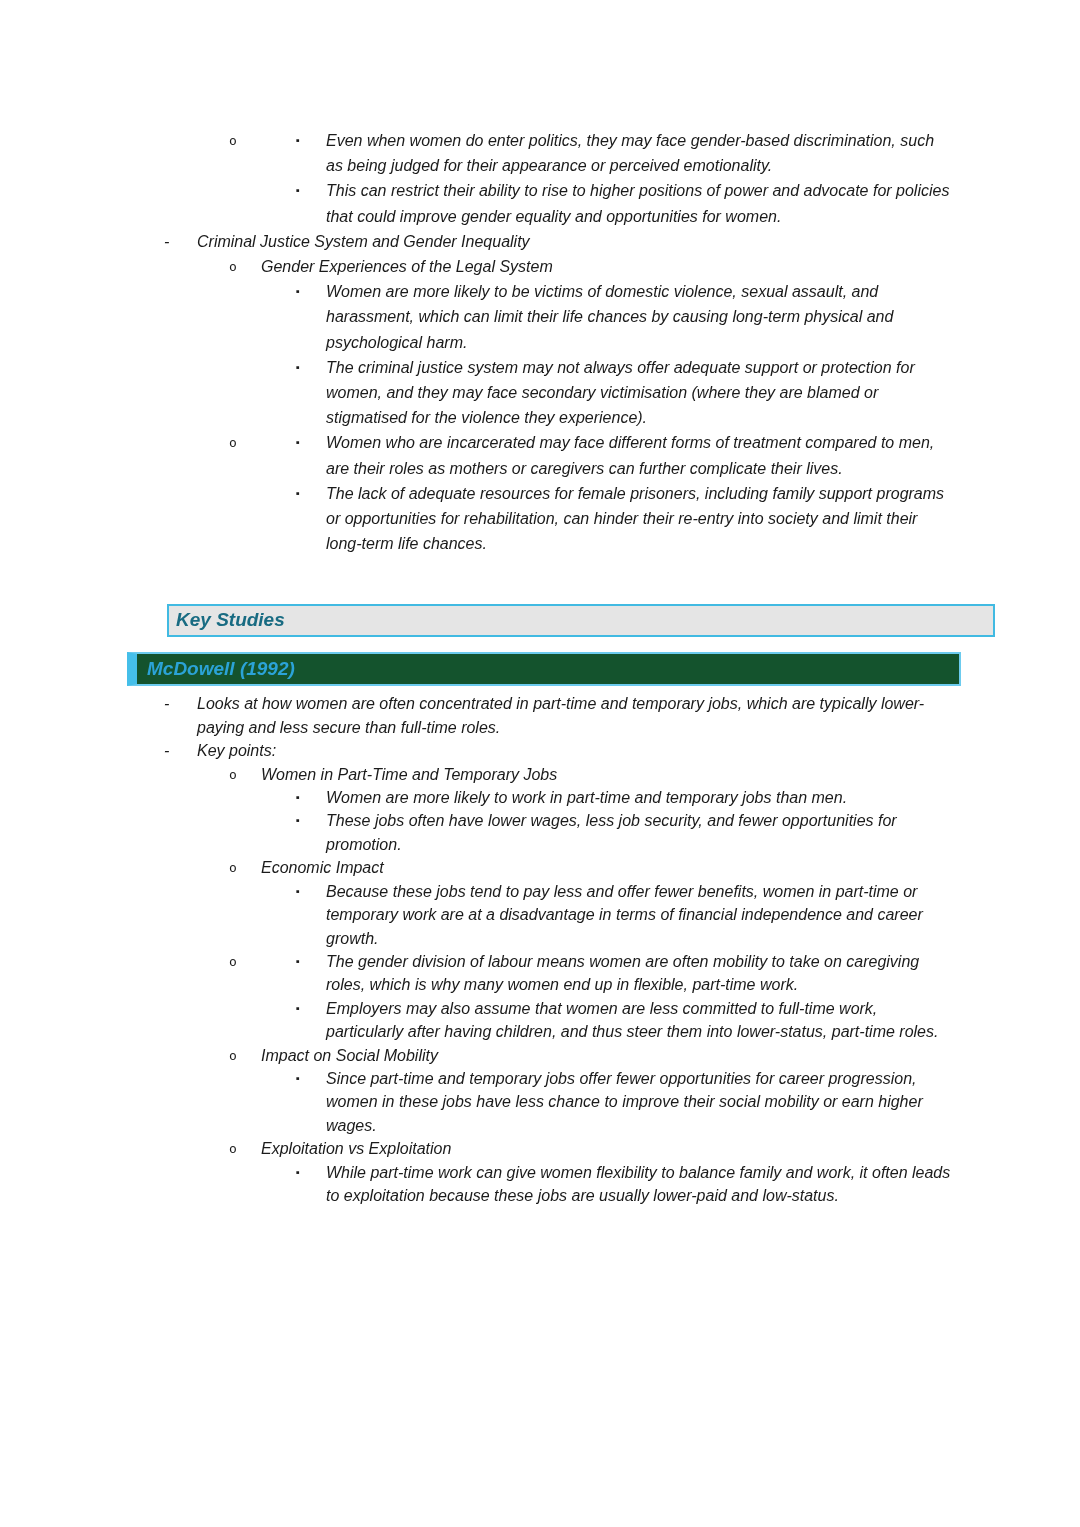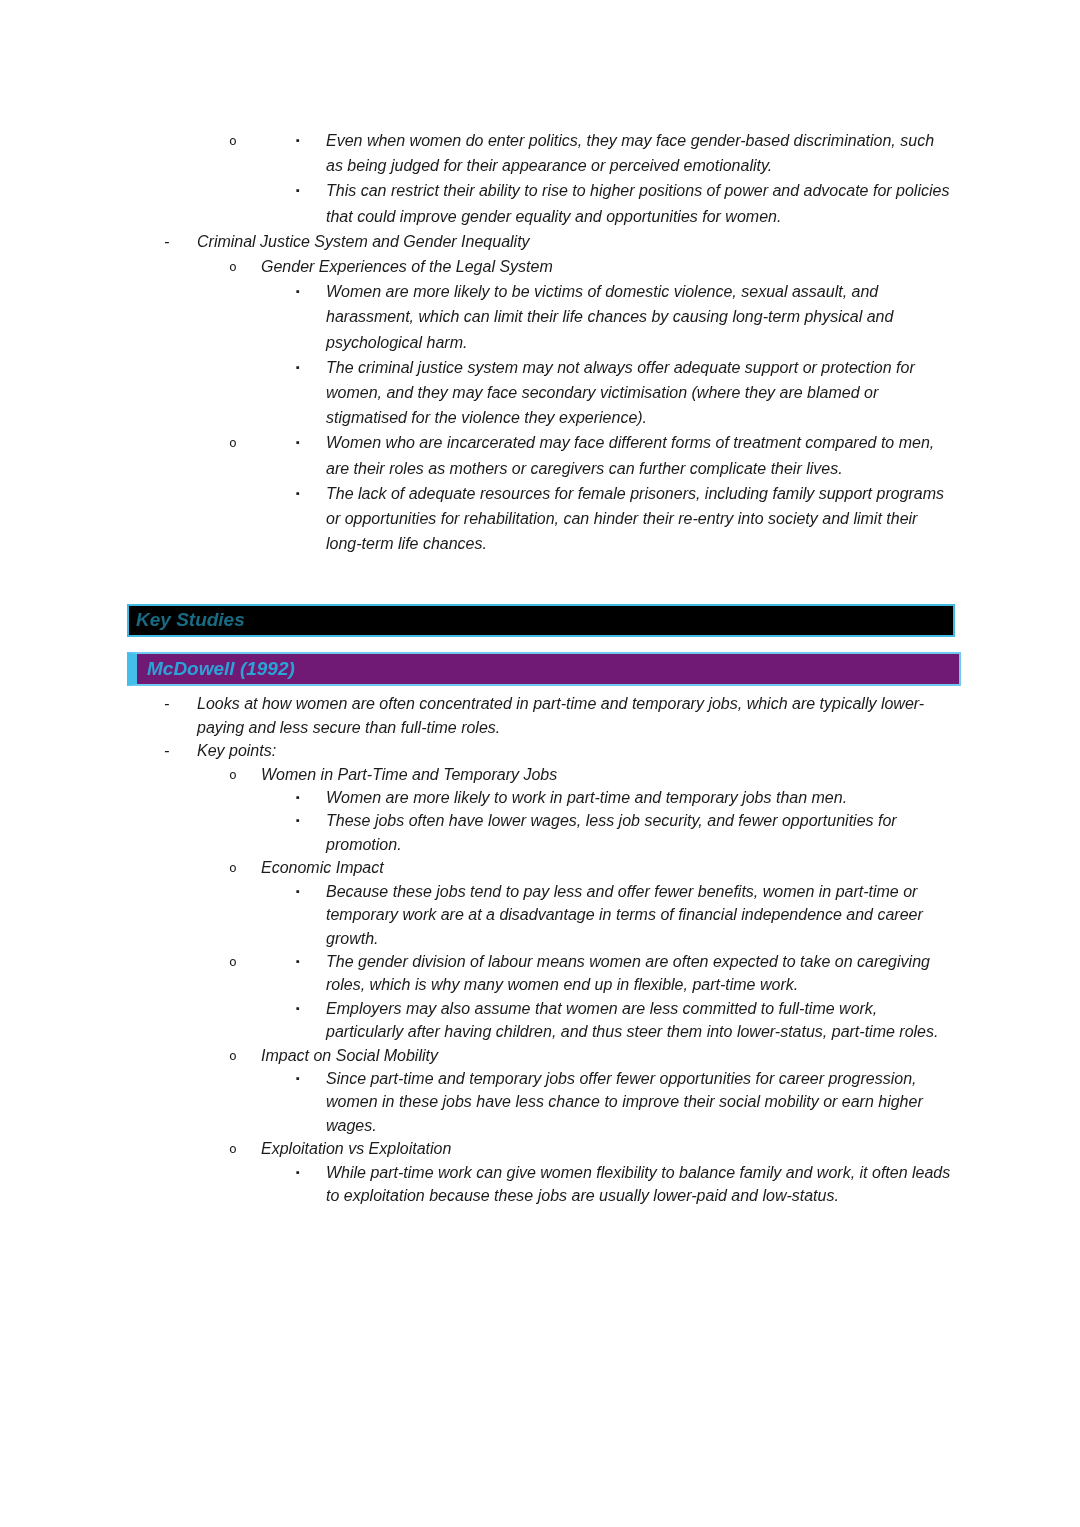--- a/index.html
+++ b/index.html
@@ -25,34 +25,35 @@
   .l2 .bullet { left: 102px; font-family: "DejaVu Sans Mono", monospace; font-size: 13px; }
   .l3 .bullet { left: 169px; font-size: 11px; }
   .txt { display: block; }
 
   
   .hbox {
     box-sizing: border-box;
     width: 828px;
     margin-top: 48px;
     border: 2px solid #41bae2;
-    background: #000000;
+    background: #e5e5e5;
     color: #186b82;
     font-weight: bold;
     font-size: 19px;
     line-height: 21px;
     padding: 3px 8px 5px 7px;
+    margin-left: 40px;
   }
   .sbox {
     box-sizing: border-box;
     width: 834px;
     margin-top: 15px;
     border: 2px solid #6ccbee;
     border-left: 10px solid #45bfe9;
-    background: #701a75;
+    background: #14532d;
     color: #2ba3d7;
     font-weight: bold;
     font-size: 19px;
     line-height: 21px;
     padding: 4px 8px 5px 10px;
   }
   .list-b { margin-top: 6px; }
 </style>
 </head>
 <body>
@@ -132,21 +133,21 @@
         </div>
       <div class="li l3">
           <span class="bullet">▪</span>
           <span class="txt">Because these jobs tend to pay less and offer fewer benefits, women in part-time or temporary work are at a disadvantage in terms of financial independence and career growth.</span>
         </div>
       <div class="li l2">
           <span class="bullet">o</span>
         </div>
       <div class="li l3">
           <span class="bullet">▪</span>
-          <span class="txt">The gender division of labour means women are often expected to take on caregiving roles, which is why many women end up in flexible, part-time work.</span>
+          <span class="txt">The gender division of labour means women are often mobility to take on caregiving roles, which is why many women end up in flexible, part-time work.</span>
         </div>
       <div class="li l3">
           <span class="bullet">▪</span>
           <span class="txt">Employers may also assume that women are less committed to full-time work, particularly after having children, and thus steer them into lower-status, part-time roles.</span>
         </div>
       <div class="li l2">
           <span class="bullet">o</span>
           <span class="txt">Impact on Social Mobility</span>
         </div>
       <div class="li l3">

